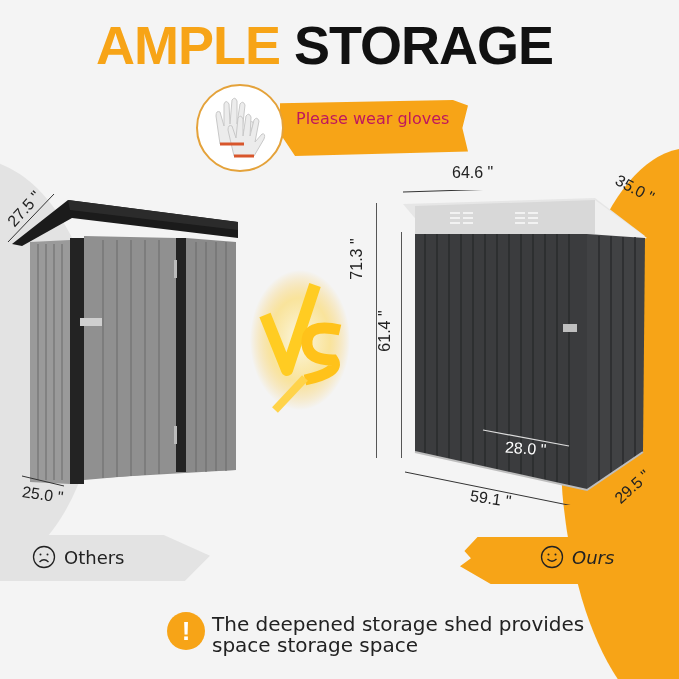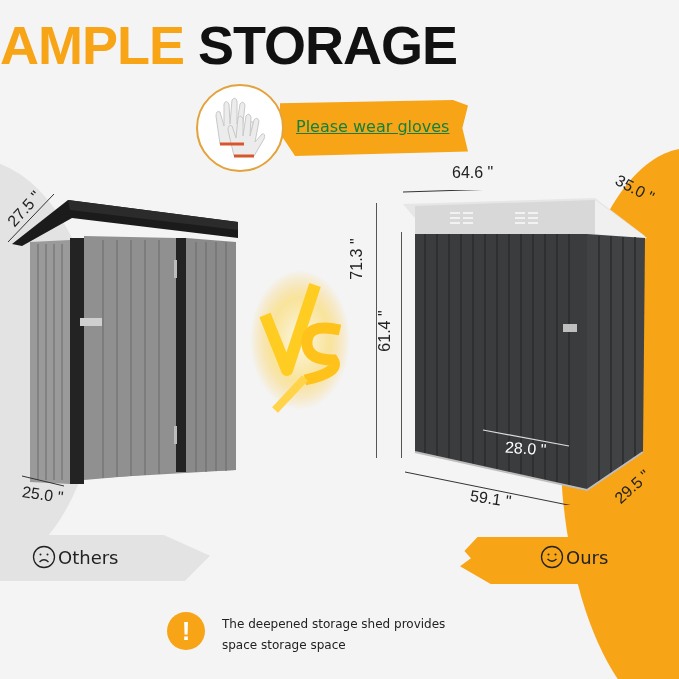--- a/index.html
+++ b/index.html
@@ -1,31 +1,31 @@
 <!DOCTYPE html>
 <html><head>
 <meta charset="utf-8">
 <style>
   html,body{margin:0;padding:0;}
   body{width:679px;height:679px;overflow:hidden;background:#f4f4f4;position:relative;font-family:"DejaVu Sans","Liberation Sans",sans-serif;}
   .abs{position:absolute;}
-  .title{left:0;top:14px;width:649px;text-align:left;font-family:"Liberation Sans",sans-serif;font-weight:700;font-size:54px;letter-spacing:-1px;line-height:62px;}
+  .title{left:0;top:14px;width:649px;text-align:center;font-family:"Liberation Sans",sans-serif;font-weight:700;font-size:54px;letter-spacing:-1px;line-height:62px;}
   .title .a{color:#f7a417;}
   .title .b{color:#111;}
   .glove-circle{left:196px;top:84px;width:84px;height:84px;border-radius:50%;border:2px solid #e4a23a;background:#fff;overflow:hidden;}
   .glove-banner{left:280px;top:100px;width:188px;height:56px;background:#f7a417;clip-path:polygon(0 6%,92% 0,100% 10%,97% 50%,100% 92%,8% 100%,0 60%);}
-  .glove-text{left:296px;top:116px;color:#15803d;font-size:16px;line-height:21px;text-decoration:underline;}
+  .glove-text{left:296px;top:108px;color:#be185d;font-size:16px;line-height:21px;}
   .arc-left{left:-160px;top:158px;width:260px;height:420px;border-radius:50%;background:#e3e3e3;}
   .arc-right{left:560px;top:148px;width:260px;height:580px;border-radius:50%;background:#f7a417;}
   .dim{font-family:"Liberation Sans",sans-serif;color:#222;font-size:16px;white-space:nowrap;}
   .label-bar-left{left:0;top:535px;width:210px;height:46px;background:#e3e3e3;clip-path:polygon(0 0,78% 0,100% 45%,88% 100%,0 100%);}
   .label-bar-right{left:460px;top:537px;width:219px;height:47px;background:#f7a417;clip-path:polygon(8% 0,100% 0,100% 100%,14% 100%,0 62%,5% 45%,2% 30%);}
-  .lbl{font-size:18px;color:#222;display:flex;align-items:center;gap:2px;}
+  .lbl{font-size:18px;color:#222;display:flex;align-items:center;gap:8px;}
   .note-icon{left:167px;top:612px;width:38px;height:38px;border-radius:50%;background:#f7a417;color:#fff;font-size:26px;font-weight:700;text-align:center;line-height:38px;font-family:"Liberation Sans",sans-serif;}
-  .note-text{left:222px;top:614px;font-size:12px;color:#222;line-height:21px;}
+  .note-text{left:212px;top:614px;font-size:20px;color:#222;line-height:21px;}
 </style>
 </head>
 <body>
 
 <div class="abs arc-left"></div>
 <div class="abs arc-right"></div>
 
 <div class="abs title">
   <span class="a">AMPLE</span>
   <span class="b">STORAGE</span>
@@ -166,21 +166,21 @@
   <svg width="24" height="24" viewBox="0 0 24 24">
     <circle cx="12" cy="12" r="10.5" fill="none" stroke="#222" stroke-width="1.3"></circle>
     <circle cx="8.5" cy="9.5" r="1" fill="#222"></circle>
       <circle cx="15.5" cy="9.5" r="1" fill="#222"></circle>
     <path d="M7.5 17 Q12 12.5 16.5 17" stroke="#222" stroke-width="1.3" fill="none"></path>
   </svg>
   <span>Others</span>
 </div>
 
 <div class="abs label-bar-right"></div>
-<div class="abs lbl" style="left:540px;top:545px;">
+<div class="abs lbl" style="left:540px;top:545px;font-style:italic;">
   <svg width="24" height="24" viewBox="0 0 24 24">
     <circle cx="12" cy="12" r="10.5" fill="none" stroke="#222" stroke-width="1.3"></circle>
     <circle cx="8.5" cy="9.5" r="1" fill="#222"></circle>
       <circle cx="15.5" cy="9.5" r="1" fill="#222"></circle>
     <path d="M7.5 14 Q12 18.5 16.5 14" stroke="#222" stroke-width="1.3" fill="none"></path>
   </svg>
   <span>Ours</span>
 </div>
 
 <div class="abs note-icon">!</div>

